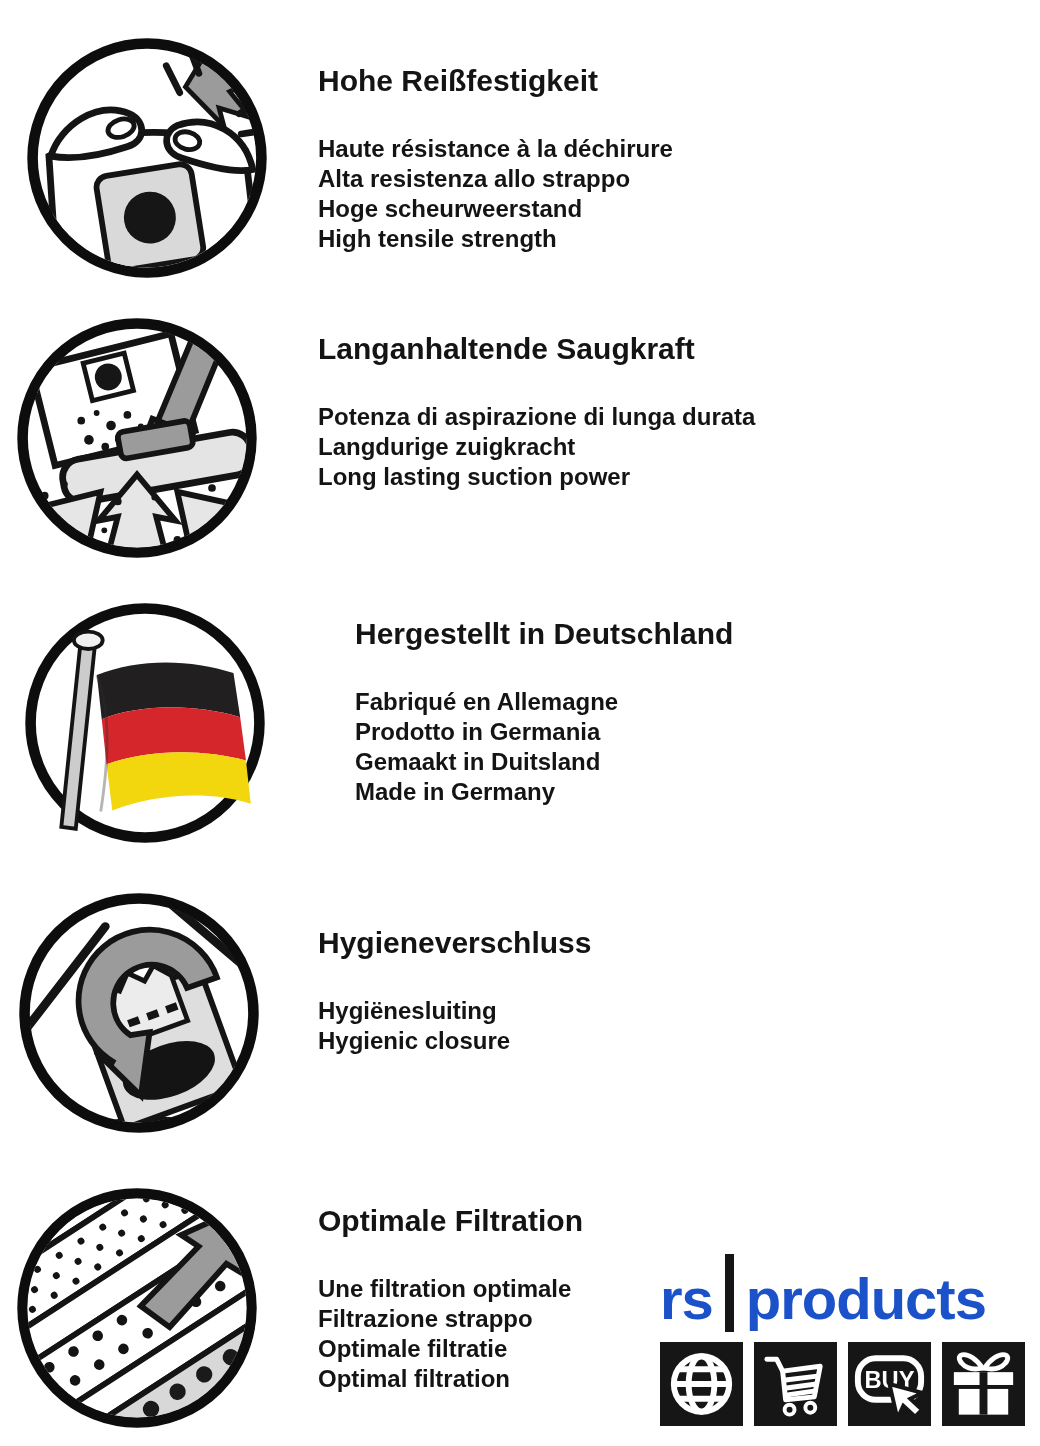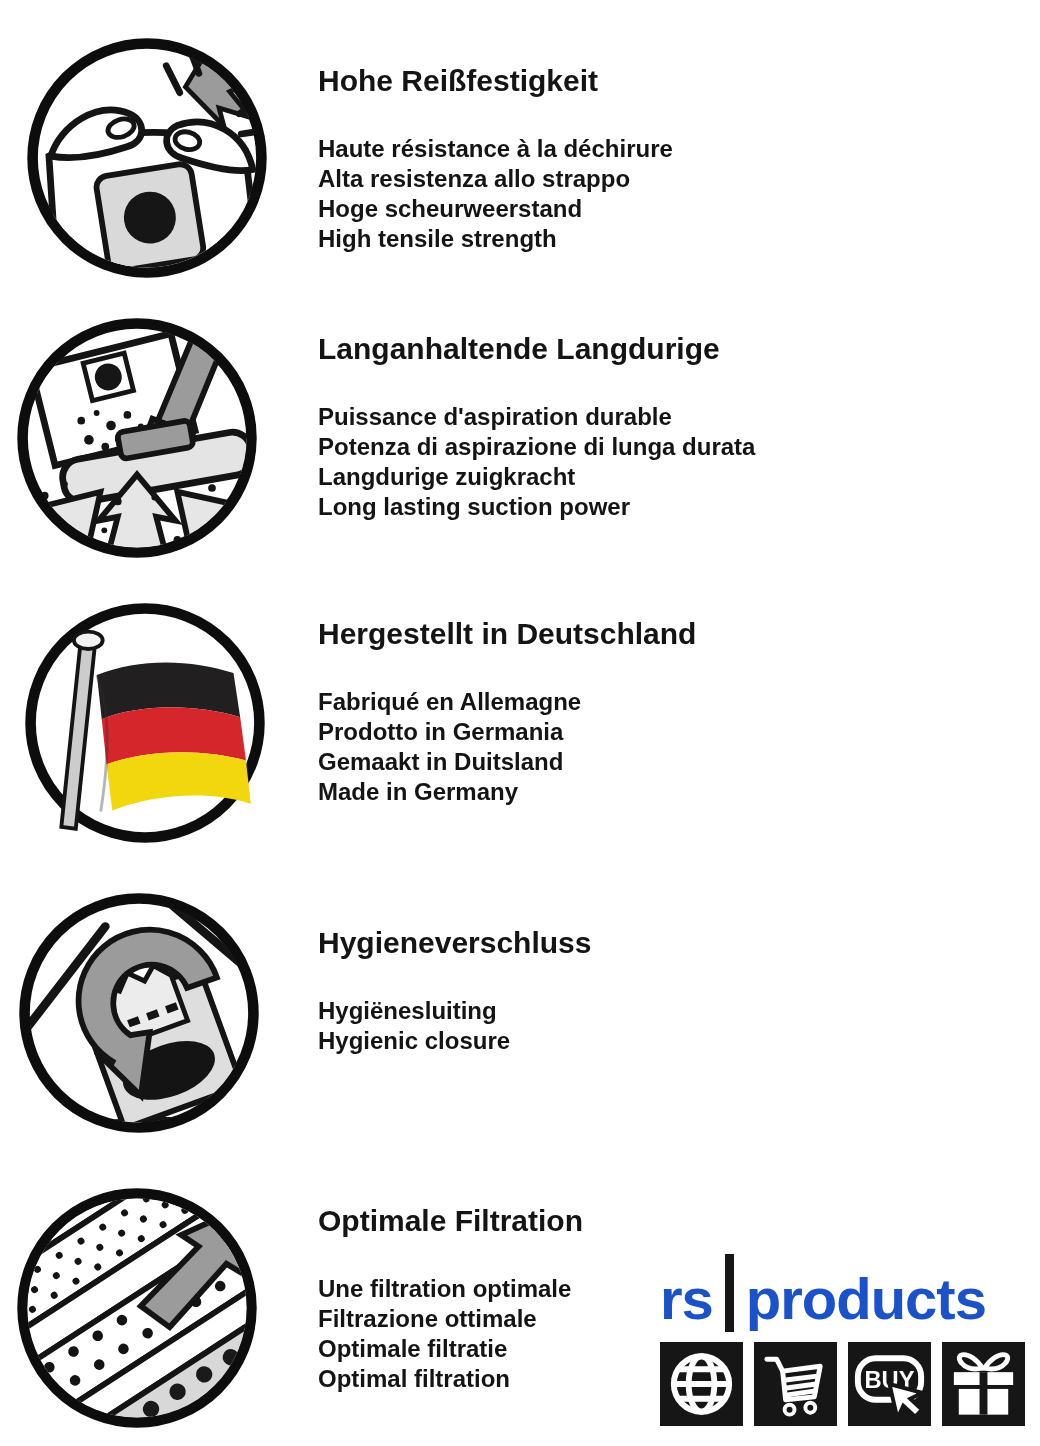--- a/index.html
+++ b/index.html
@@ -105,39 +105,38 @@
             <circle cx="120" cy="248" r="3"></circle>
             <circle cx="200,2" cy="252" r="4"></circle>
           <circle cx="96" cy="226" r="3"></circle>
             <circle cx="172" cy="236" r="4"></circle>
             <circle cx="226" cy="228" r="3"></circle>
         </g>
       </g>
     </svg>
   </div>
   <div class="feature-text" style="top:332px;">
-    <div class="feature-title">Langanhaltende Langdurige</div>
-    <div class="feature-line">Puissance d'aspiration durable</div>
+    <div class="feature-title">Langanhaltende Saugkraft</div>
     <div class="feature-line">Potenza di aspirazione di lunga durata</div>
     <div class="feature-line">Langdurige zuigkracht</div>
     <div class="feature-line">Long lasting suction power</div>
   </div>
 
   <div class="feature-icon" style="left:20px;top:598px;">
     <svg class="circle-icon" viewBox="0 0 260 260" width="250" height="250">
       <circle cx="130" cy="130" r="119" fill="#fff" stroke="#0d0d0d" stroke-width="11"></circle>
       <path d="M63,46 L78,48 L58,240 L43,238 Z" fill="#cccccc" stroke="#141414" stroke-width="4"></path>
       <ellipse cx="71" cy="44" rx="15" ry="9" fill="#f2f2f2" stroke="#141414" stroke-width="4"></ellipse>
       <path d="M80,80 C125,62 178,64 222,78 L229,124 C182,110 126,110 85,126 Z" fill="#221f20"></path>
       <path d="M85,126 C126,110 182,110 229,124 L235,169 C188,156 130,158 90,173 Z" fill="#d5262c"></path>
       <path d="M90,173 C130,158 188,156 235,169 L240,214 C196,200 140,204 96,221 Z" fill="#f2d60e"></path>
       <path d="M80,80 C95,120 92,170 84,222" fill="none" stroke="#2a2a2a" stroke-width="3" opacity="0.35"></path>
     </svg>
   </div>
-  <div class="feature-text" style="top:617px;">
+  <div class="feature-text" style="top:617px;margin-left:37px;">
     <div class="feature-title">Hergestellt in Deutschland</div>
     <div class="feature-line">Fabriqué en Allemagne</div>
     <div class="feature-line">Prodotto in Germania</div>
     <div class="feature-line">Gemaakt in Duitsland</div>
     <div class="feature-line">Made in Germany</div>
   </div>
 
   <div class="feature-icon" style="left:14px;top:888px;">
     <svg class="circle-icon" viewBox="0 0 260 260" width="250" height="250">
       <defs>
@@ -320,21 +319,21 @@
               <circle cx="332" cy="310" r="8.5" fill="#1a1a1a"></circle>
             </g>
         </g>
         <path d="M134,128 L194,66 L176,54 L247,22 L243,96 L223,84 L164,150 Z" fill="#9b9b9b" stroke="#141414" stroke-width="6"></path>
       </g>
     </svg>
   </div>
   <div class="feature-text" style="top:1204px;">
     <div class="feature-title">Optimale Filtration</div>
     <div class="feature-line">Une filtration optimale</div>
-    <div class="feature-line">Filtrazione ottimale</div>
+    <div class="feature-line">Filtrazione strappo</div>
     <div class="feature-line">Optimale filtratie</div>
     <div class="feature-line">Optimal filtration</div>
   </div>
 
   <div class="brand">
     <div class="logo-row">
       <span>rs</span>
       <span class="logo-bar"></span>
       <span>products</span>
     </div>

